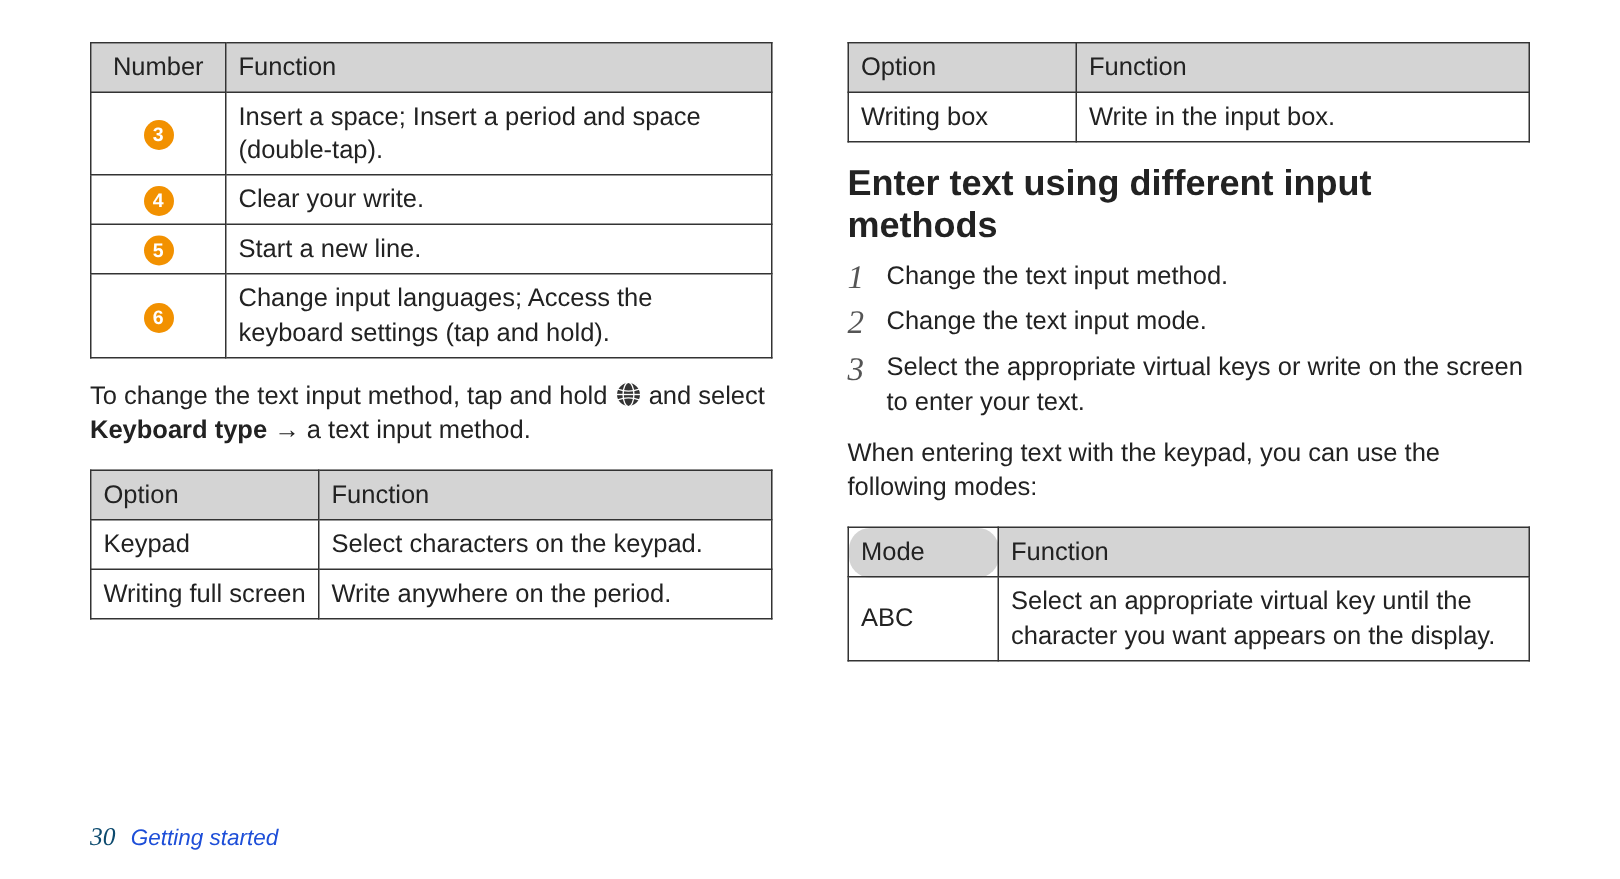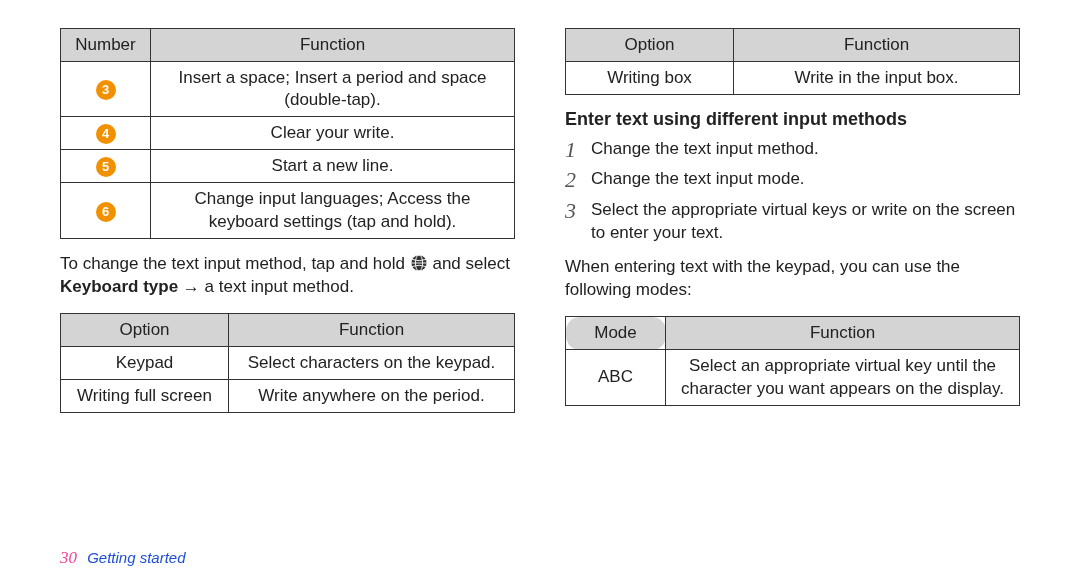--- a/index.html
+++ b/index.html
@@ -23,71 +23,71 @@
     min-width: 0;
   }
   table {
     border-collapse: collapse;
     width: 100%;
     margin-bottom: 14px;
   }
   table th, table td {
     border: 1px solid #333;
     padding: 5px 8px;
-    text-align: center;
+    text-align: left;
     vertical-align: middle;
     font-weight: normal;
     line-height: 1.3;
   }
   table th {
     background: #d4d4d4;
   }
   .num-col { width: 90px; text-align: center; }
-  .opt-col { width: 168px; }
+  .opt-col { width: 152px; }
   .mode-col { width: 100px; border-radius: 14px; }
   .circ {
     display: inline-block;
     width: 20px;
     height: 20px;
     border-radius: 50%;
     background: #f29100;
     color: #fff;
     font-size: 13px;
     font-weight: bold;
     text-align: center;
     line-height: 20px;
   }
   .globe {
     display: inline-block;
     width: 18px;
     height: 18px;
     vertical-align: -3px;
   }
   .para { margin: 8px 0 14px 0; line-height: 1.35; }
-  h3 { font-size: 18px; font-weight: bold; margin: 14px 0 8px 0; }
+  h3 { font-size: 24px; font-weight: bold; margin: 14px 0 8px 0; }
   ol.steps { list-style: none; padding: 0; margin: 0 0 12px 0; }
   ol.steps li { display: flex; align-items: flex-start; margin-bottom: 6px; line-height: 1.35; }
   ol.steps li .step-num {
     font-family: Georgia, "Times New Roman", serif;
     font-style: italic;
     font-size: 22px;
     color: #555;
     width: 26px;
     flex-shrink: 0;
     line-height: 1.1;
   }
   .footer {
     position: absolute;
     bottom: 18px;
     left: 60px;
     font-size: 15px;
     color: #444;
   }
   .footer .pagenum {
-    color: #ec4899;
+    color: #0c4a6e;
     font-style: italic;
     font-family: Georgia, serif;
     font-size: 17px;
     margin-right: 6px;
   }
   .footer .section {
     font-style: italic;
     color: #1d4ed8;
   }
 </style>

